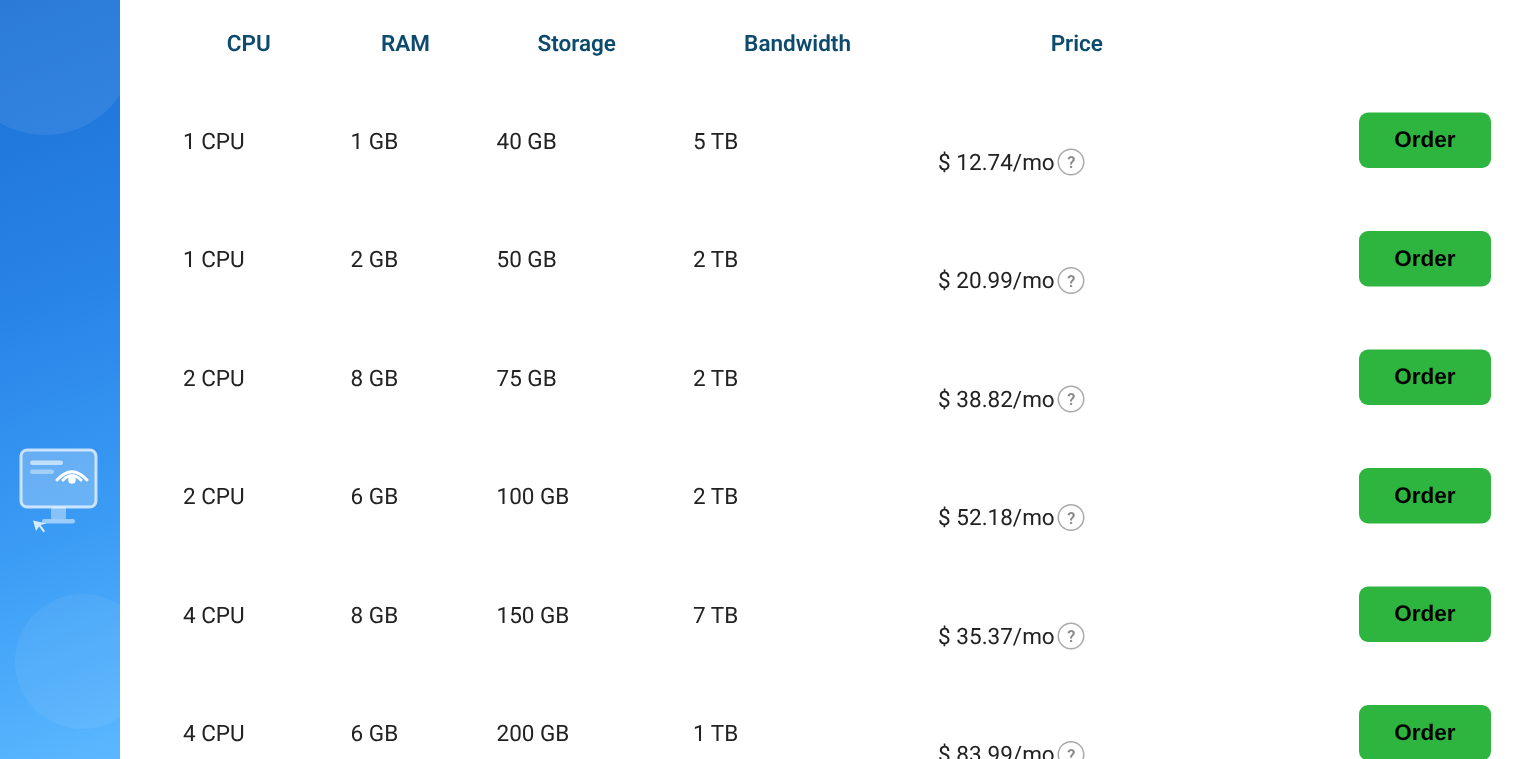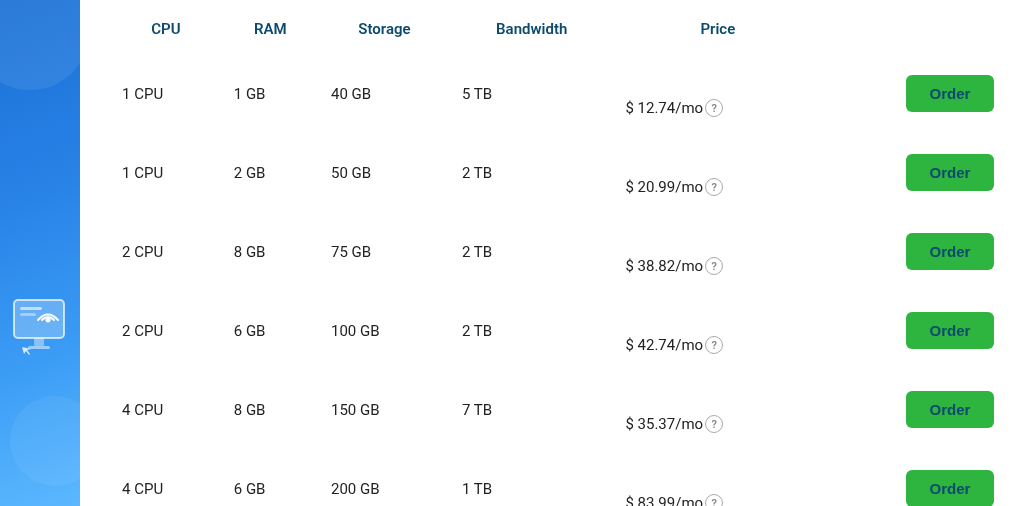--- a/index.html
+++ b/index.html
@@ -99,21 +99,21 @@
       border-radius: 50%;
       font-size: 11px;
       color: #888;
       cursor: pointer;
       flex-shrink: 0;
       font-weight: 600;
     }
 
     .order-btn {
       background: #2db540;
-      color: #0c4a6e;
+      color: #000000;
       border: none;
       border-radius: 6px;
       padding: 10px 22px;
       font-size: 15px;
       font-weight: 600;
       cursor: pointer;
       min-width: 88px;
     }
 
     .order-cell {
@@ -205,21 +205,21 @@
           </td>
           <td class="order-cell"><button class="order-btn">Order</button></td>
         </tr>
         <tr>
           <td>2 CPU</td>
           <td>6 GB</td>
           <td>100 GB</td>
           <td>2 TB</td>
           <td>
             <div class="price-cell">
-              <span>$ 42.74/mo</span>
+              <span>$ 52.18/mo</span>
               <span class="help-icon">?</span>
             </div>
           </td>
           <td class="order-cell"><button class="order-btn">Order</button></td>
         </tr>
         <tr>
           <td>4 CPU</td>
           <td>8 GB</td>
           <td>150 GB</td>
           <td>7 TB</td>

